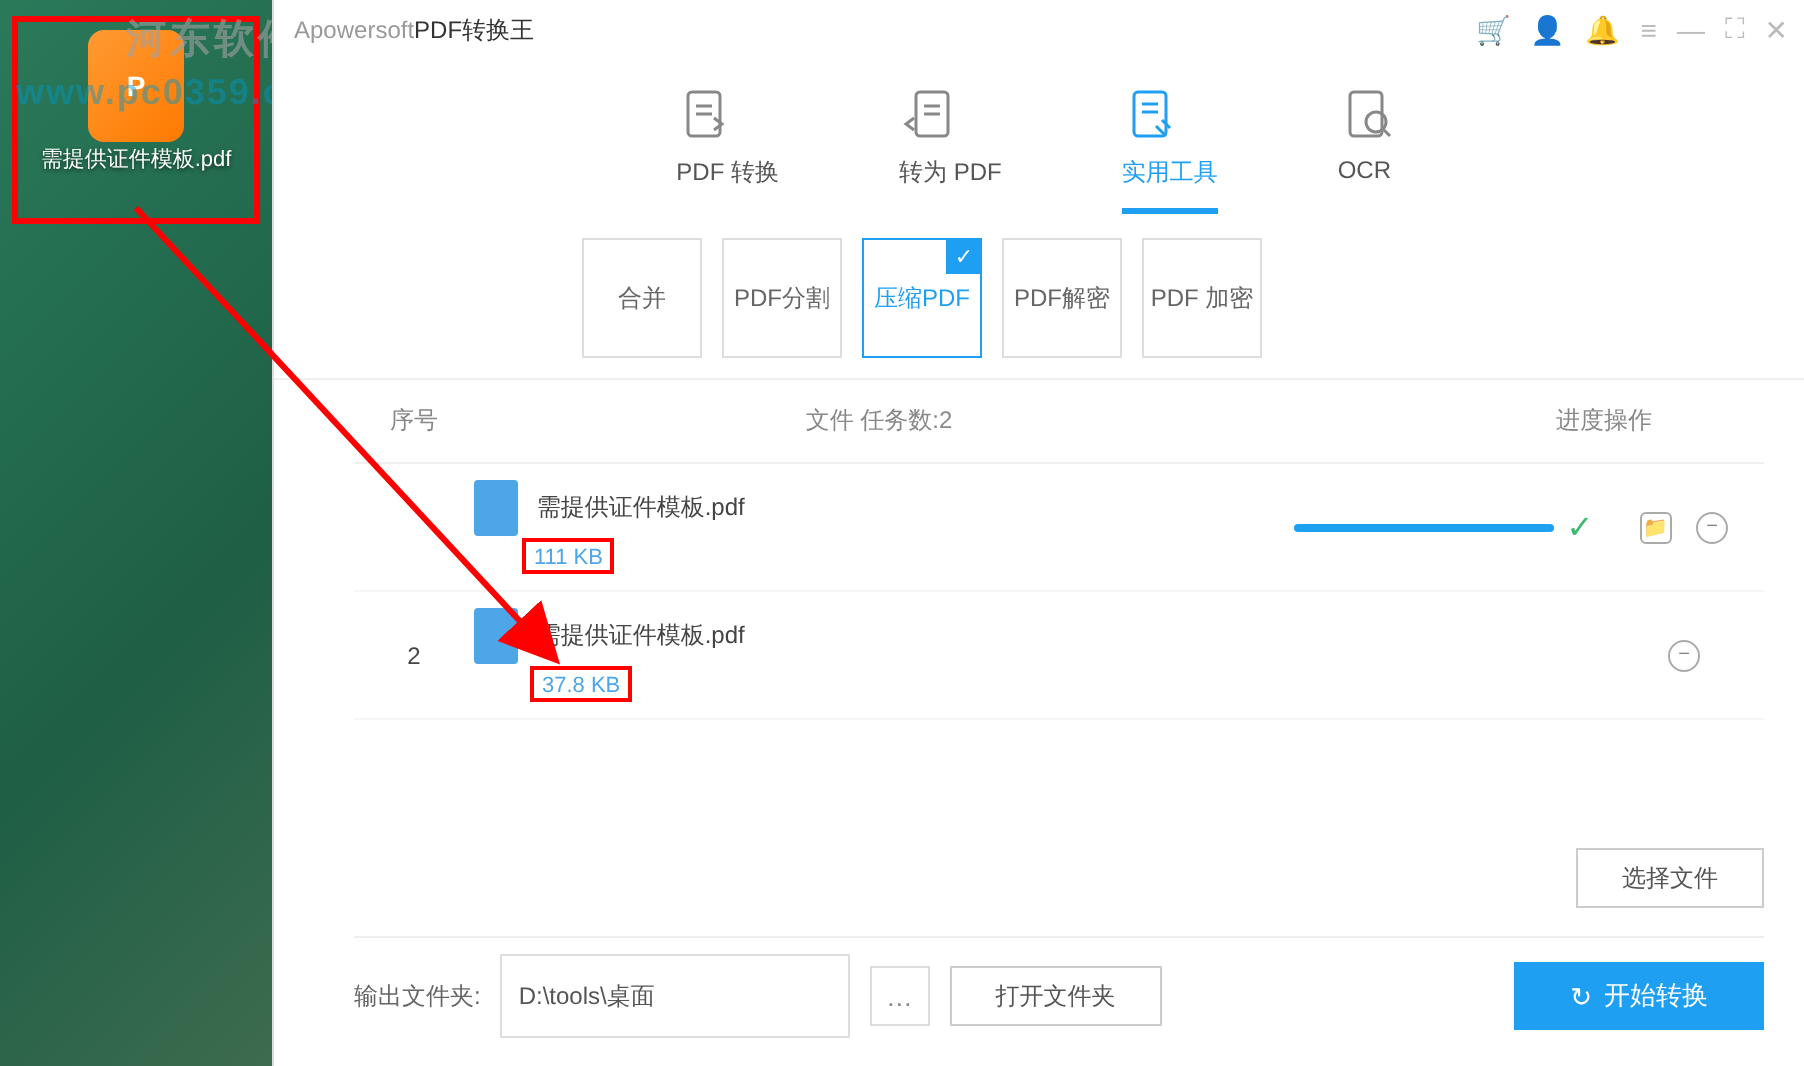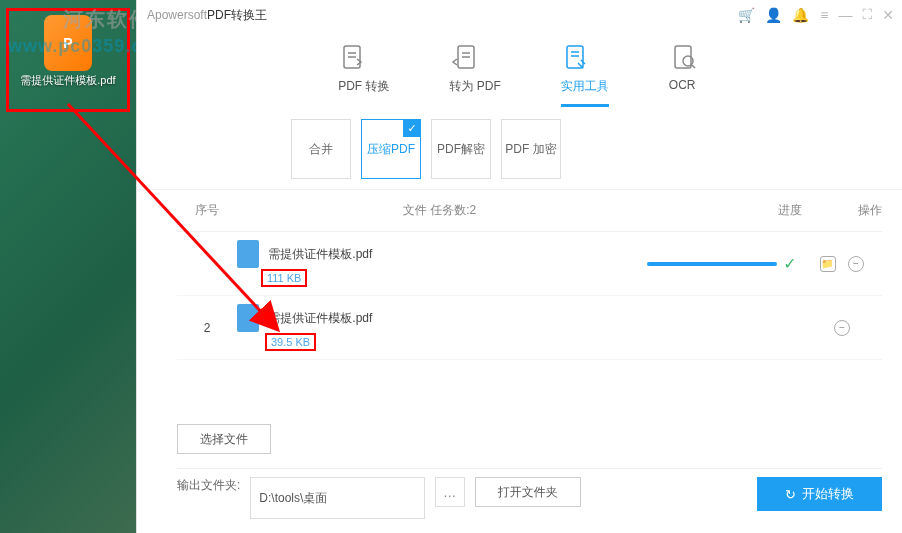--- a/index.html
+++ b/index.html
@@ -24,34 +24,34 @@
 .navitem span.label{font-size:12px}
 .subnav{display:flex;gap:10px;padding:14px 20px 10px 154px}
 .subtab{width:60px;height:60px;border:1px solid #ddd;display:flex;align-items:center;justify-content:center;font-size:12px;color:#666;cursor:pointer;position:relative;background:#fff}
 .subtab.active{border-color:#1e9ff2;color:#1e9ff2}
 .subtab.active::before{content:"✓";position:absolute;top:-1px;right:-1px;width:18px;height:18px;background:#1e9ff2;color:#fff;font-size:11px;display:flex;align-items:center;justify-content:center}
 .content{flex:1;padding:0 20px 0 40px;display:flex;flex-direction:column;border-top:1px solid #f0f0f0}
 .thead{display:flex;padding:12px 0;font-size:12px;color:#888;border-bottom:1px solid #f0f0f0}
 .col-idx{width:60px;text-align:center}
 .col-file{flex:1}
 .col-prog{width:160px;text-align:right}
-.col-op{width:80px;text-align:right}
+.col-op{width:80px;text-align:left}
 .row{display:flex;align-items:center;padding:8px 0;font-size:12px;color:#444;border-bottom:1px solid #f5f5f5}
 .fileicon{width:22px;height:28px;background:#4da6e8;border-radius:2px;margin-right:6px;display:inline-block;vertical-align:middle;position:relative}
 .filename{vertical-align:middle}
 .filesize{font-size:11px;color:#4da6e8}
 .redbox{border:2px solid red;padding:0 4px;display:inline-block;margin-top:1px}
 .progbar{height:4px;width:130px;background:#1e9ff2;border-radius:2px}
 .check{color:#3bb96f;font-size:16px;margin-left:6px}
 .opicons{display:flex;gap:12px;justify-content:center;color:#888}
 .opicons span{width:16px;height:16px;display:inline-flex;align-items:center;justify-content:center;border:1px solid #aaa;border-radius:3px;font-size:10px;cursor:pointer}
 .opicons span.circle{border-radius:50%}
-.actions{display:flex;gap:12px;padding:10px 0 14px}
+.actions{display:flex;justify-content:flex-end;gap:12px;padding:10px 0 14px}
 .btn{height:30px;padding:0 22px;border:1px solid #ccc;background:#fff;font-size:12px;color:#555;cursor:pointer}
-.footer{display:flex;gap:10px;padding:8px 0 14px;border-top:1px solid #eee}
+.footer{display:flex;align-items:center;gap:10px;padding:8px 0 14px;border-top:1px solid #eee}
 .footer-label{font-size:12px;color:#666}
 .footer-path{flex:1;height:42px;border:1px solid #ddd;padding:0 8px;font-size:12px;color:#555}
 .footer-dots{width:30px;height:30px;border:1px solid #ddd;background:#fff;cursor:pointer;color:#888}
 .btn-primary{height:34px;padding:0 28px;background:#1e9ff2;color:#fff;border:none;font-size:13px;cursor:pointer;display:flex;align-items:center;gap:6px}
 .arrow{position:absolute;left:62px;top:98px;pointer-events:none;z-index:50}
 </style>
 </head>
 <body>
 
 <div class="desktop">
@@ -114,20 +114,21 @@
             <circle cx="18" cy="18" r="5" fill="none" stroke="#888" stroke-width="1.5"></circle>
             <path d="M22 22l3 3" stroke="#888" stroke-width="1.5"></path>
           </svg>
         </div>
       <span class="label">OCR</span>
     </div>
   </div>
 
   <div class="subnav">
     <div class="subtab">合并</div>
+    <div class="subtab">PDF分割</div>
     <div class="subtab active">压缩PDF</div>
     <div class="subtab">PDF解密</div>
     <div class="subtab">PDF 加密</div>
   </div>
 
   <div class="content">
     <div class="thead">
       <div class="col-idx">序号</div>
       <div class="col-file" style="text-align:center">
         <span>文件</span>
@@ -152,21 +153,21 @@
         <span>📁</span>
         <span class="circle">−</span>
       </div>
     </div>
 
     <div class="row">
       <div class="col-idx">2</div>
       <div class="col-file">
         <span class="fileicon"></span>
         <span class="filename">需提供证件模板.pdf</span><br>
-        <span class="redbox" style="margin-left:28px"><span class="filesize">39.5 KB</span></span>
+        <span class="redbox" style="margin-left:28px"><span class="filesize">37.8 KB</span></span>
       </div>
       <div class="col-prog"></div>
       <div class="col-op opicons">
         <span class="circle">−</span>
       </div>
     </div>
 
     <div style="flex:1"></div>
     <div class="actions">
       <button class="btn">选择文件</button>

